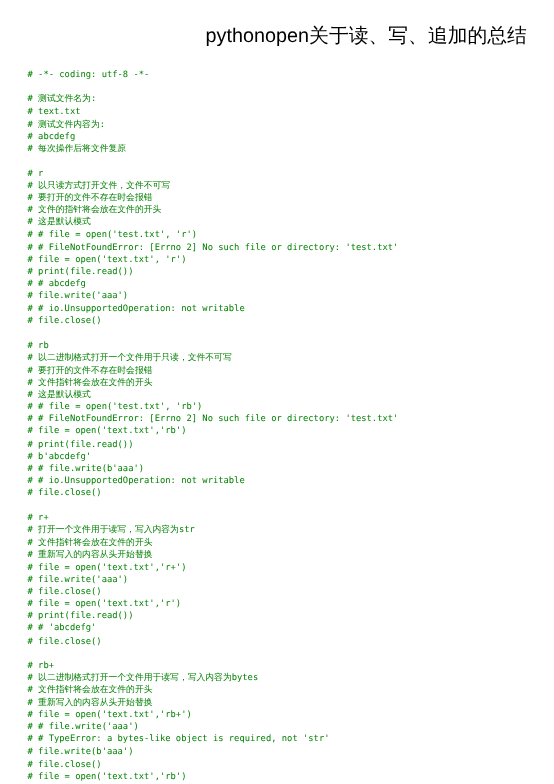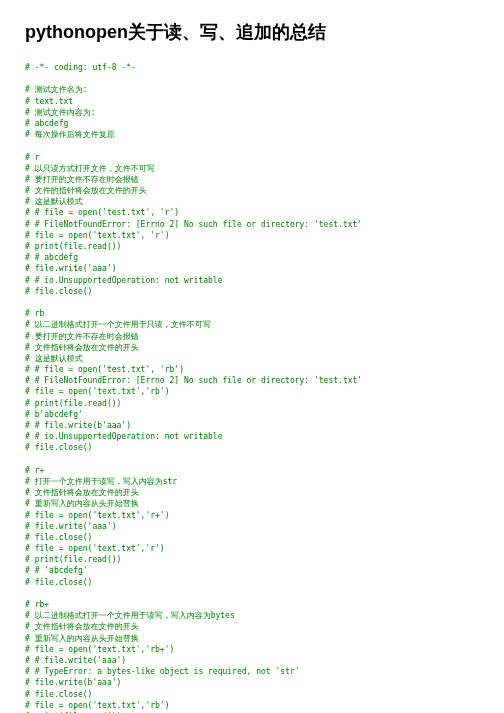--- a/index.html
+++ b/index.html
@@ -4,23 +4,23 @@
 <style>
   body {
     margin: 0;
     padding: 20px 25px;
     font-family: "SimSun", "Microsoft YaHei", sans-serif;
     background: #fff;
     width: 504px;
     box-sizing: border-box;
   }
   h1 {
-    text-align: left;
+    text-align: right;
     font-size: 18px;
-    font-weight: bold;
+    font-weight: normal;
     margin: 0 0 18px 0;
     color: #000;
   }
   .code {
     font-size: 8px;
     line-height: 1.4;
     color: #008000;
     white-space: pre;
     font-family: "SimSun", monospace;
   }

